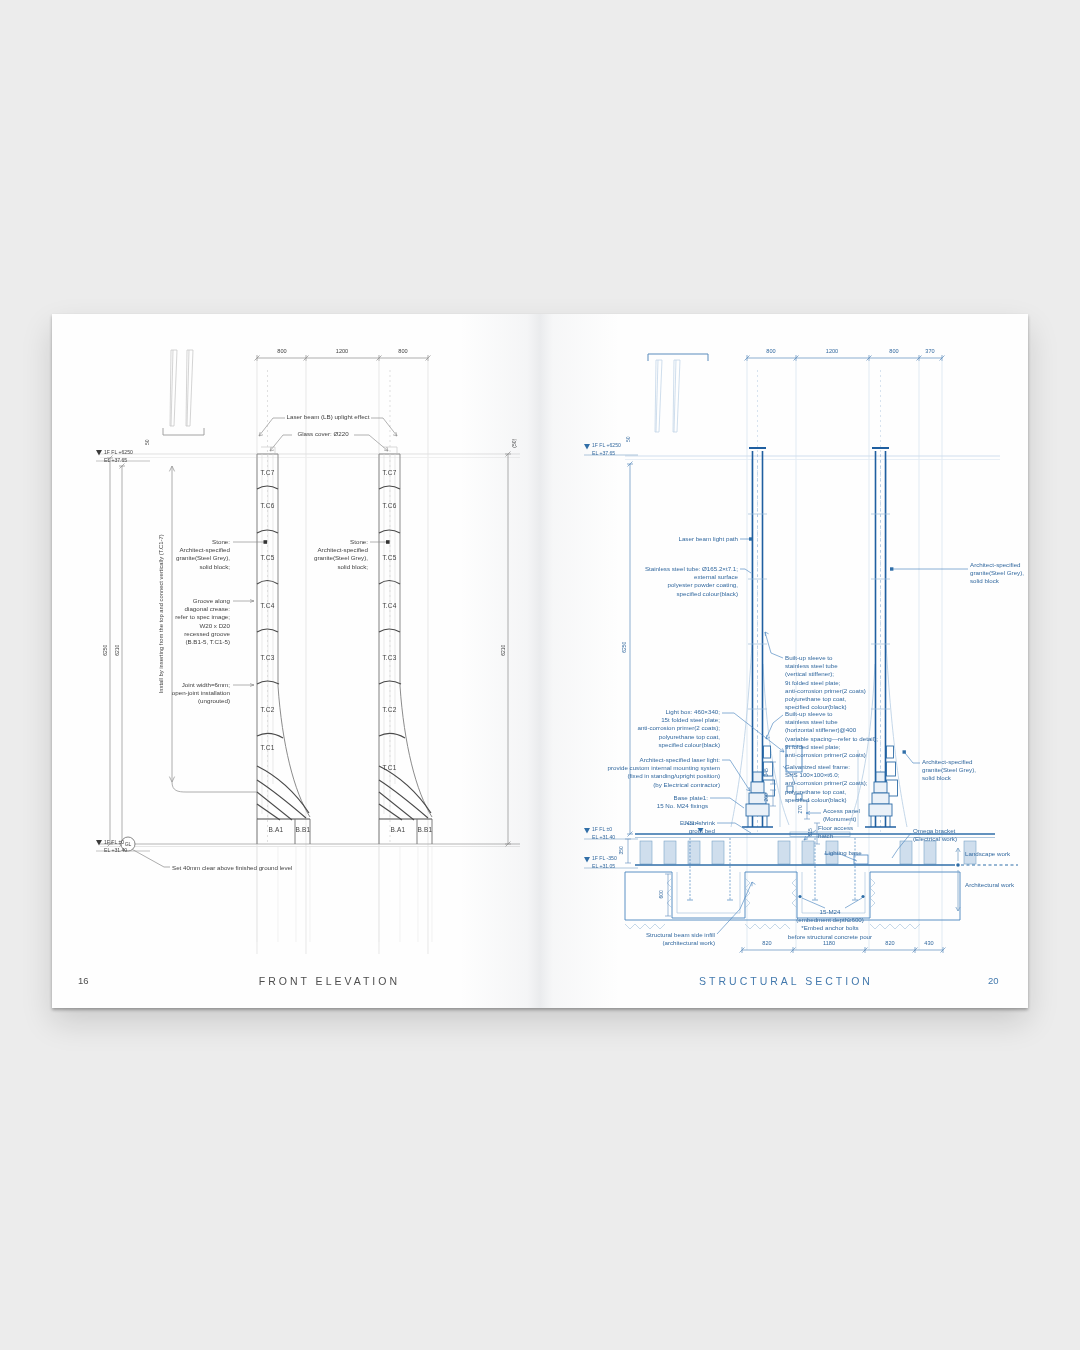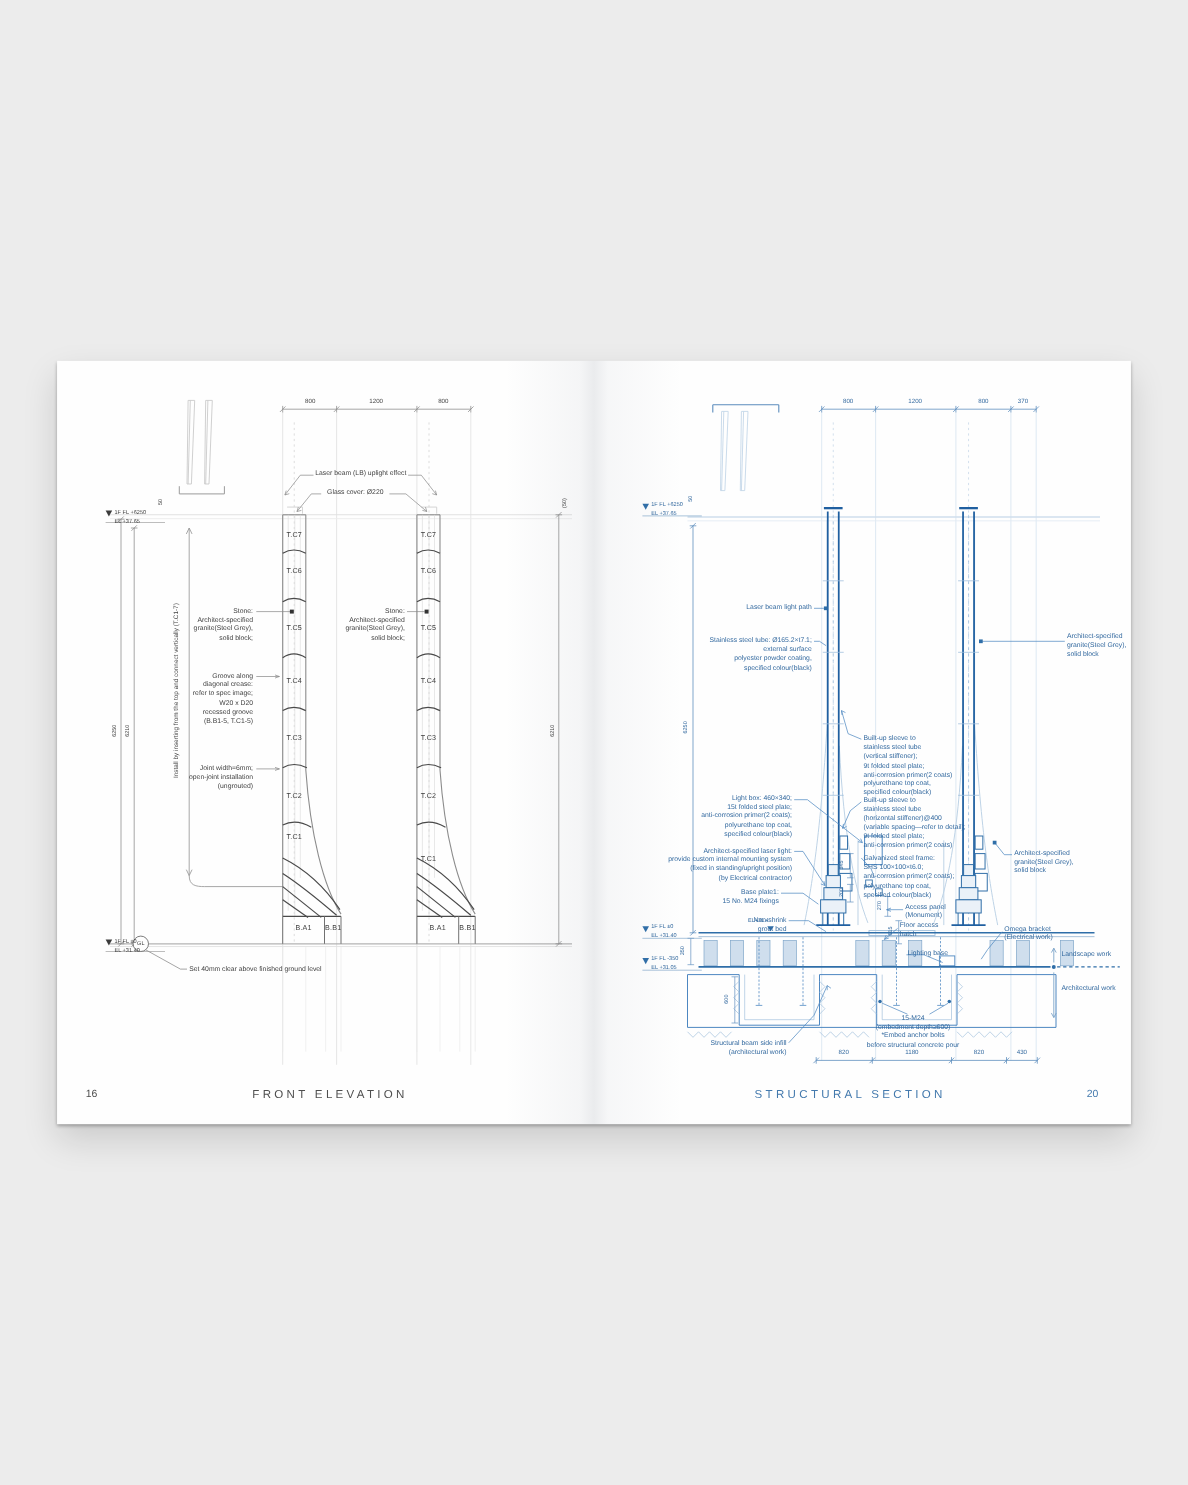--- a/index.html
+++ b/index.html
@@ -1,18 +1,18 @@
 <!DOCTYPE html>
 <html><head>
 <meta charset="utf-8">
 <style>
   html,body{margin:0;padding:0;background:#ececec;}
   .canvas{position:relative;width:1080px;height:1350px;background:#ececec;overflow:hidden;
           font-family:"Liberation Sans",sans-serif;}
-  .spread{position:absolute;left:52px;top:328px;width:976px;height:694px;
+  .spread{position:absolute;left:52px;top:314px;width:976px;height:694px;
           box-shadow:0 2px 3px rgba(0,0,0,.30),0 14px 30px rgba(0,0,0,.14);}
   .pg{position:absolute;top:0;width:488px;height:694px;background:#fefefe;overflow:hidden;}
   .pg.pl{left:0;}
   .pg.pr{left:488px;}
   .spine{position:absolute;left:408px;top:0;width:160px;height:694px;pointer-events:none;
          background:linear-gradient(90deg,rgba(120,130,145,0) 0%,rgba(120,130,145,.07) 42%,rgba(100,110,125,.13) 50%,rgba(120,130,145,.06) 58%,rgba(120,130,145,0) 100%);}
   svg{position:absolute;left:0;top:0;}
   .lbl{position:absolute;font-size:6.2px;line-height:1.32;color:#3f3f3f;white-space:pre-line;}
   .pr .lbl{color:#33699f;}
   .r{text-align:right;}
@@ -165,21 +165,21 @@
 diagonal crease:
 refer to spec image;
 W20 x D20
 recessed groove
 (B.B1-5, T.C1-5)</div>
     <div class="lbl r" style="right:310px;top:367px;width:100px;">Joint width=6mm;
 open-joint installation
 (ungrouted)</div>
     <div class="lbl" style="left:120px;top:550px;width:250px;">Set 40mm clear above finished ground level</div>
     <div class="fnum" style="left:26px;">16</div>
-    <div class="ftitle c" style="left:148px;width:200px;text-align:center;">FRONT ELEVATION</div>
+    <div class="ftitle c" style="left:148px;width:200px;text-align:right;">FRONT ELEVATION</div>
   </div>
 
   <div class="pg pr">
     <svg width="488" height="694" viewBox="0 0 488 694">
 
       <path d="M108,40 H168 M108,40 V47 M168,40 V47" stroke="#5b8cbd" fill="none" stroke-width="1"></path>
       <g stroke="#c3d6e8" fill="none" stroke-width="0.8">
         <polygon points="116,46 122,46 119,118 115,118"></polygon>
         <path d="M118,46 L116,118"></path>
         <polygon points="134,46 140,46 137,118 133,118"></polygon>
@@ -402,19 +402,19 @@
     <div class="lbl c" style="left:225px;top:594px;width:130px;">15-M24
 (embedment depth≥600)
 *Embed anchor bolts
 before structural concrete pour</div>
     <div class="lbl r" style="right:313px;top:617px;width:110px;">Structural beam side infill
 (architectural work)</div>
     <div class="lbl dim" style="left:214px;top:626px;">820</div>
     <div class="lbl dim" style="left:276px;top:626px;">1180</div>
     <div class="lbl dim" style="left:337px;top:626px;">820</div>
     <div class="lbl dim" style="left:376px;top:626px;">430</div>
-    <div class="ftitle c" style="left:146px;width:200px;text-align:left;">STRUCTURAL SECTION</div>
+    <div class="ftitle c" style="left:146px;width:200px;text-align:center;">STRUCTURAL SECTION</div>
     <div class="fnum" style="left:448px;">20</div>
   </div>
 
   <div class="spine"></div>
  </div>
 </div>
 
 </body></html>

